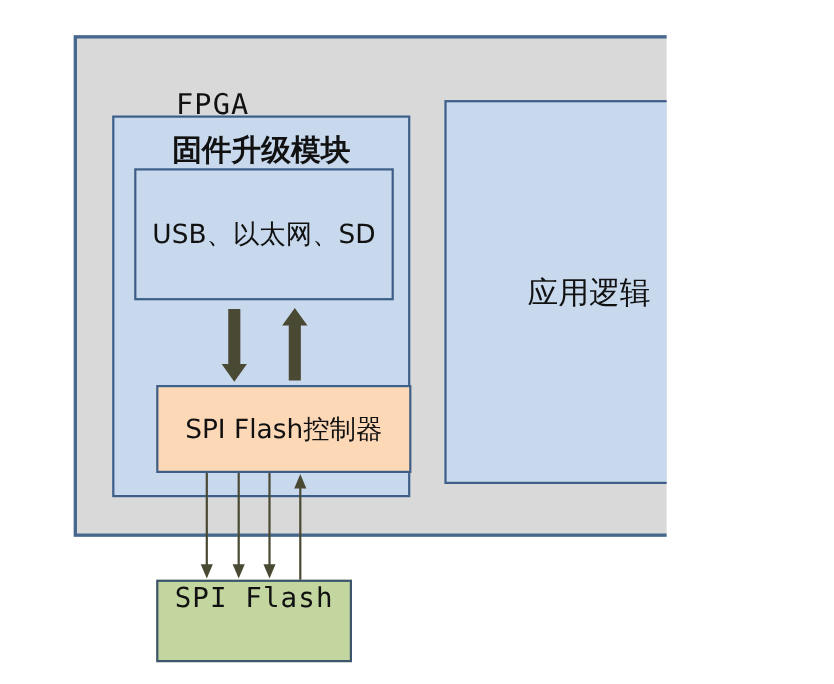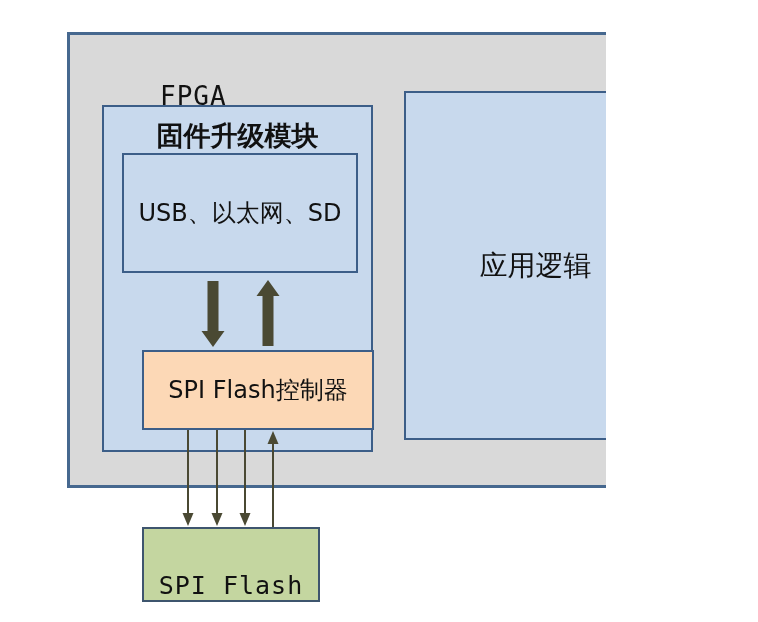--- a/index.html
+++ b/index.html
@@ -98,21 +98,21 @@
     font-size: 28px;
     font-weight: 500;
   }
 
   .flash-box {
     left: 142px; top: 527px;
     width: 178px; height: 75px;
     background: var(--flash-fill);
     border: 2px solid var(--flash-border);
     display: flex;
-    align-items: flex-end;
+    align-items: flex-start;
     justify-content: center;
     font-family: "DejaVu Sans Mono", monospace;
     font-size: 25px;
     letter-spacing: 1px;
   }
 
   .arrows-layer {
     position: absolute;
     left: 0; top: 0;
     width: 758px; height: 622px;

